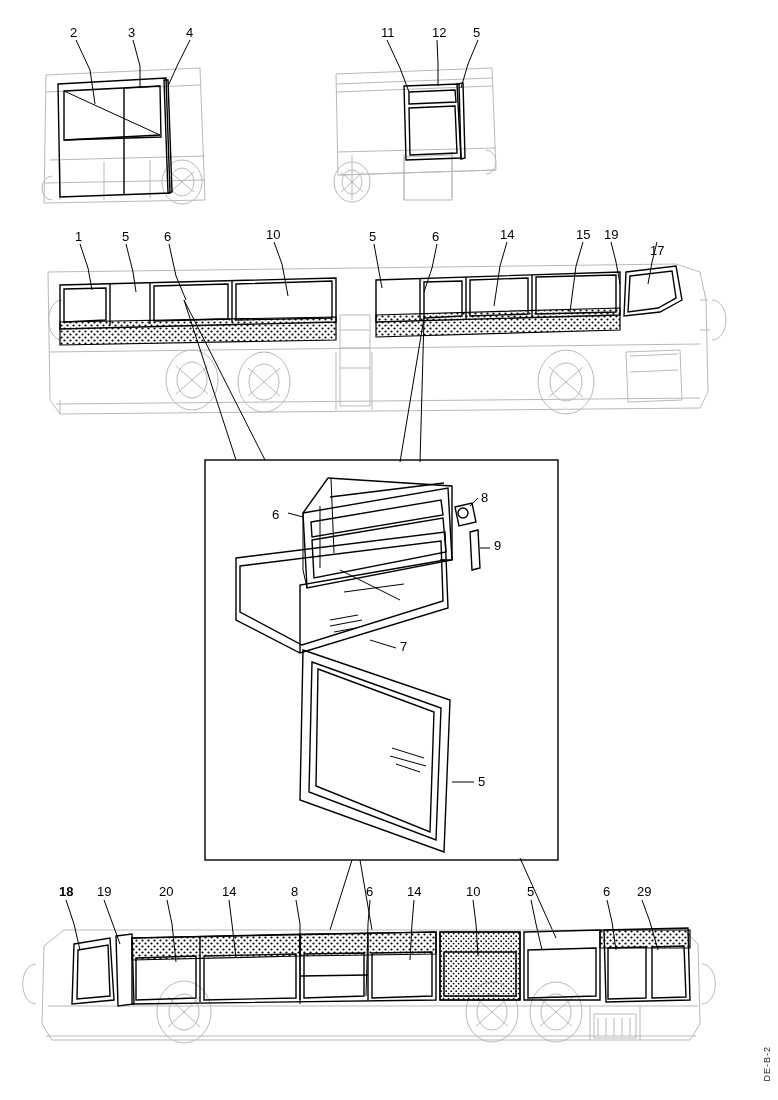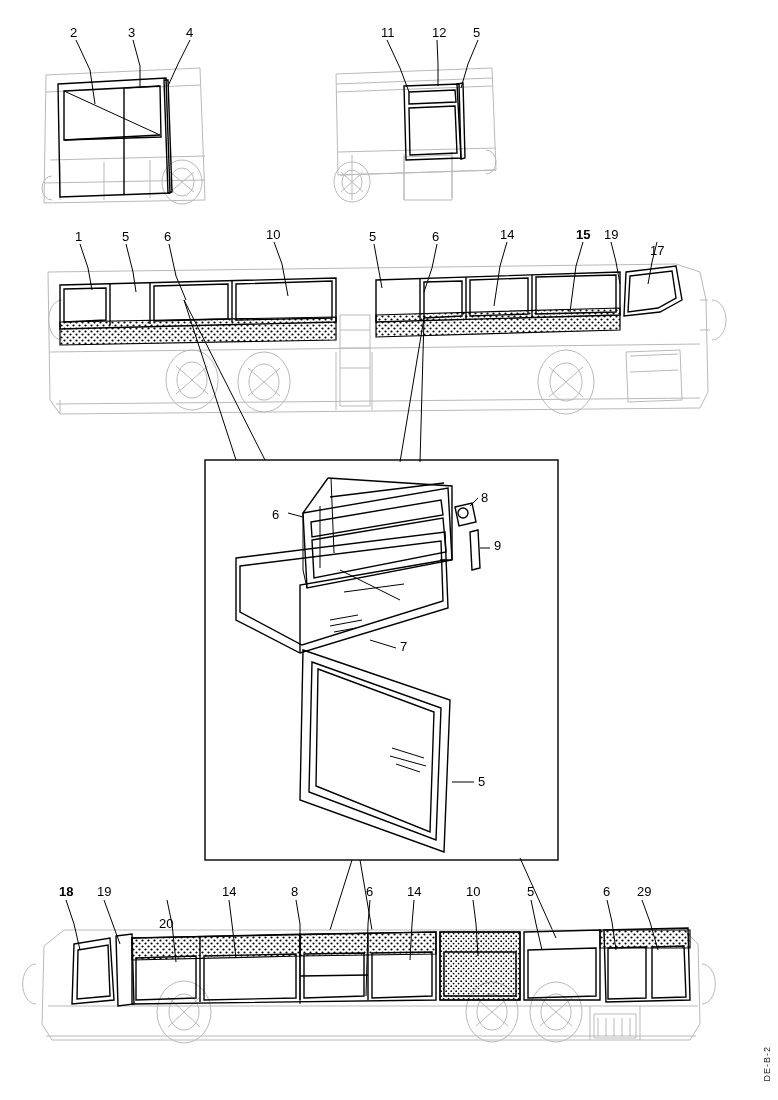--- a/index.html
+++ b/index.html
@@ -347,33 +347,33 @@
   <div class="lbl" style="left:432px; top:26px;">12</div>
   <div class="lbl" style="left:473px; top:26px;">5</div>
 
   <div class="lbl" style="left:75px; top:230px;">1</div>
   <div class="lbl" style="left:122px; top:230px;">5</div>
   <div class="lbl" style="left:164px; top:230px;">6</div>
   <div class="lbl" style="left:266px; top:228px;">10</div>
   <div class="lbl" style="left:369px; top:230px;">5</div>
   <div class="lbl" style="left:432px; top:230px;">6</div>
   <div class="lbl" style="left:500px; top:228px;">14</div>
-  <div class="lbl" style="left:576px; top:228px;font-weight:bold;">15</div>
+  <div class="lbl" style="left:576px; top:228px;">15</div>
   <div class="lbl" style="left:604px; top:228px;">19</div>
   <div class="lbl" style="left:650px; top:244px;">17</div>
 
   <div class="lbl" style="left:272px; top:508px;">6</div>
   <div class="lbl" style="left:481px; top:491px;">8</div>
   <div class="lbl" style="left:494px; top:539px;">9</div>
   <div class="lbl" style="left:400px; top:640px;">7</div>
   <div class="lbl" style="left:478px; top:775px;">5</div>
 
   <div class="lbl" style="left:59px; top:885px;font-weight:bold;">18</div>
   <div class="lbl" style="left:97px; top:885px;text-align:right;">19</div>
-  <div class="lbl" style="left:159px; top:885px;margin-top:32px;">20</div>
+  <div class="lbl" style="left:159px; top:885px;">20</div>
   <div class="lbl" style="left:222px; top:885px;">14</div>
   <div class="lbl" style="left:291px; top:885px;">8</div>
   <div class="lbl" style="left:366px; top:885px;">6</div>
   <div class="lbl" style="left:407px; top:885px;">14</div>
   <div class="lbl" style="left:466px; top:885px;">10</div>
   <div class="lbl" style="left:527px; top:885px;">5</div>
   <div class="lbl" style="left:603px; top:885px;">6</div>
   <div class="lbl" style="left:637px; top:885px;">29</div>
 
   <div class="corner-code">DE-B-2</div>

